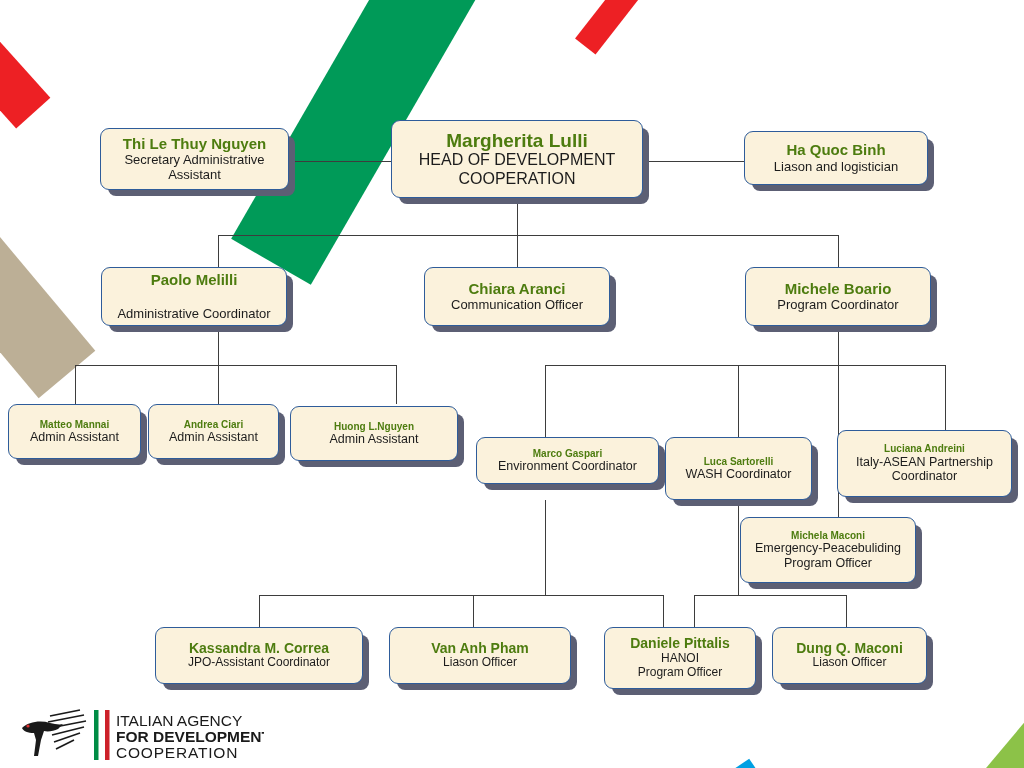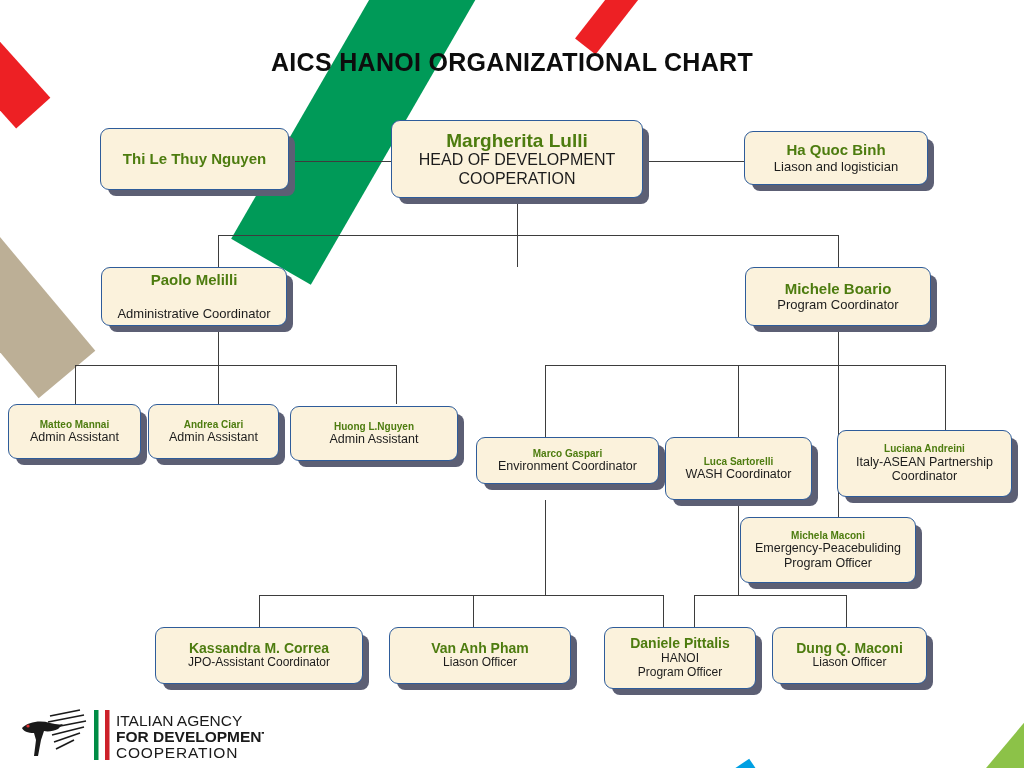--- a/index.html
+++ b/index.html
@@ -139,21 +139,20 @@
 
 <div id="slide">
 
   <div class="ribbon ribbon-red-tl"></div>
   <div class="ribbon ribbon-tan"></div>
   <div class="ribbon ribbon-green"></div>
   <div class="ribbon ribbon-red-top"></div>
   <div class="ribbon ribbon-blue-br"></div>
   <div class="ribbon ribbon-lgreen-br"></div>
 
-  <div class="chart-title">AICS HANOI ORGANIZATIONAL CHART</div>
 
   <div class="line h" style="left:289px; top:161px; width:106px;"></div>
 
   <div class="line h" style="left:640px; top:161px; width:104px;"></div>
 
   <div class="line v" style="left:517px; top:196px; height:39px;"></div>
   <div class="line h" style="left:218px; top:235px; width:621px;"></div>
   <div class="line v" style="left:218px; top:235px; height:32px;"></div>
   <div class="line v" style="left:517px; top:235px; height:32px;"></div>
   <div class="line v" style="left:838px; top:235px; height:32px;"></div>
@@ -177,37 +176,42 @@
   <div class="line v" style="left:473px; top:595px; height:32px;"></div>
   <div class="line v" style="left:663px; top:595px; height:32px;"></div>
 
   <div class="line v" style="left:738px; top:500px; height:95px;"></div>
   <div class="line h" style="left:694px; top:595px; width:152px;"></div>
   <div class="line v" style="left:694px; top:595px; height:32px;"></div>
   <div class="line v" style="left:846px; top:595px; height:32px;"></div>
 
   <div class="node t-1" style="left:100px; top:128px; width:189px; height:62px;">
     <div class="nm">Thi Le Thuy Nguyen</div>
+    <div class="rl">Secretary Administrative Assistant</div>
   </div>
 
   <div class="node t-head" style="left:391px; top:120px; width:252px; height:78px;">
     <div class="nm">Margherita Lulli</div>
     <div class="rl">HEAD OF DEVELOPMENT COOPERATION</div>
   </div>
 
   <div class="node t-1" style="left:744px; top:131px; width:184px; height:54px;">
     <div class="nm">Ha Quoc Binh</div>
     <div class="rl">Liason and logistician</div>
   </div>
 
   <div class="node t-1" style="left:101px; top:267px; width:186px; height:59px;justify-content:space-between;">
     <div class="nm">Paolo Melilli</div>
     <div class="rl">Administrative Coordinator</div>
   </div>
 
+  <div class="node t-1" style="left:424px; top:267px; width:186px; height:59px;">
+    <div class="nm">Chiara Aranci</div>
+    <div class="rl">Communication Officer</div>
+  </div>
 
   <div class="node t-1" style="left:745px; top:267px; width:186px; height:59px;">
     <div class="nm">Michele Boario</div>
     <div class="rl">Program Coordinator</div>
   </div>
 
   <div class="node t-2" style="left:8px; top:404px; width:133px; height:55px;">
     <div class="nm">Matteo Mannai</div>
     <div class="rl">Admin Assistant</div>
   </div>

